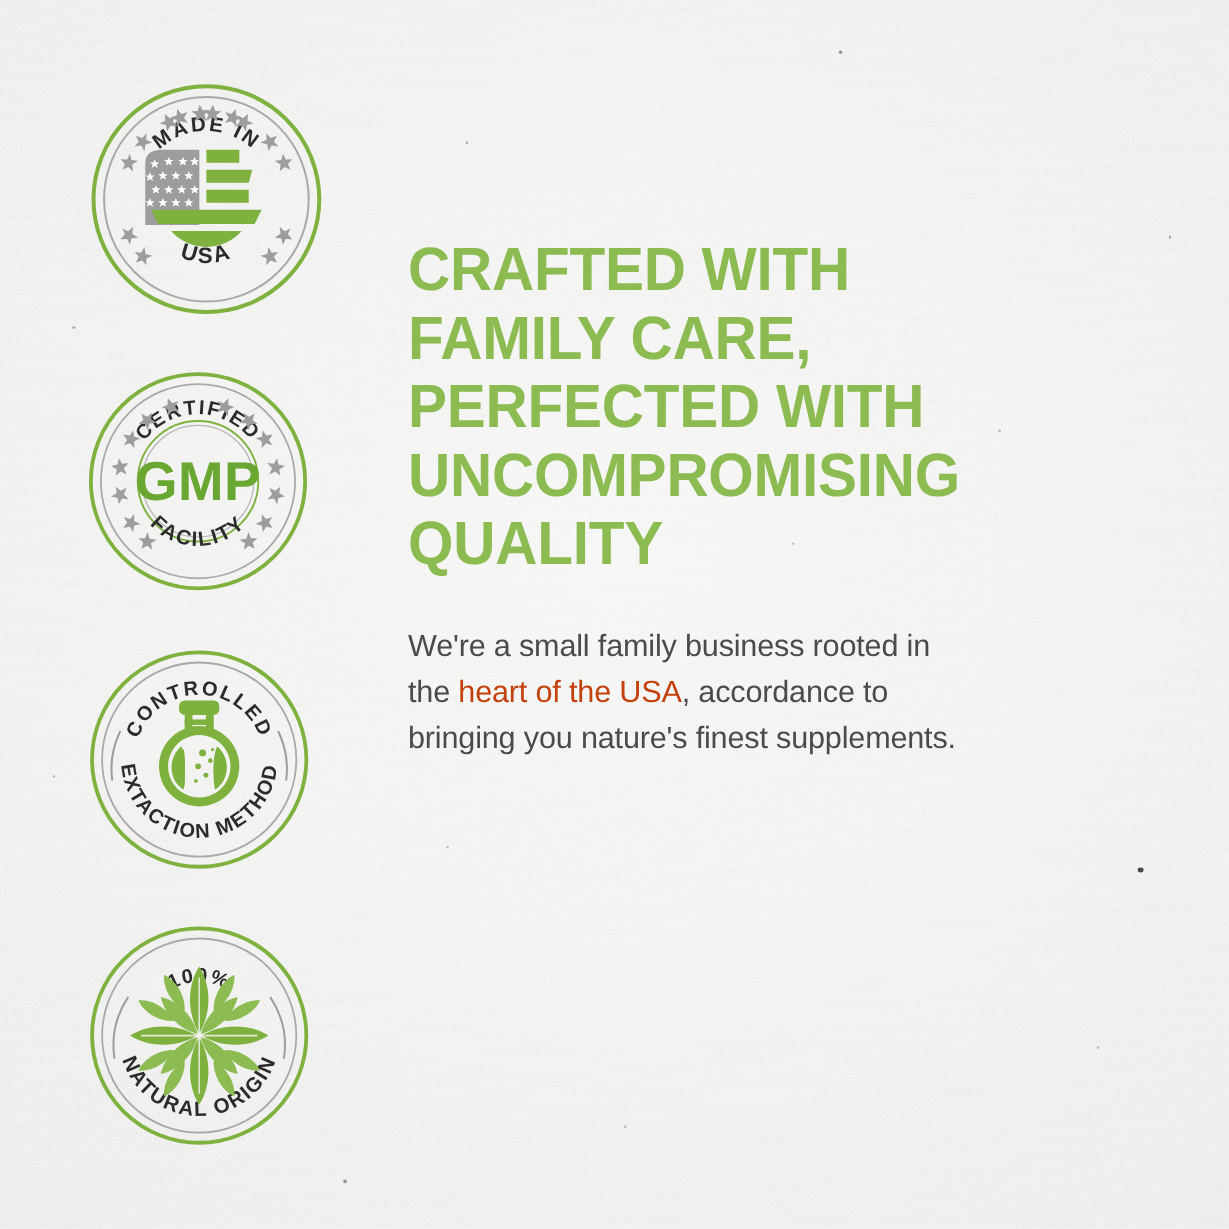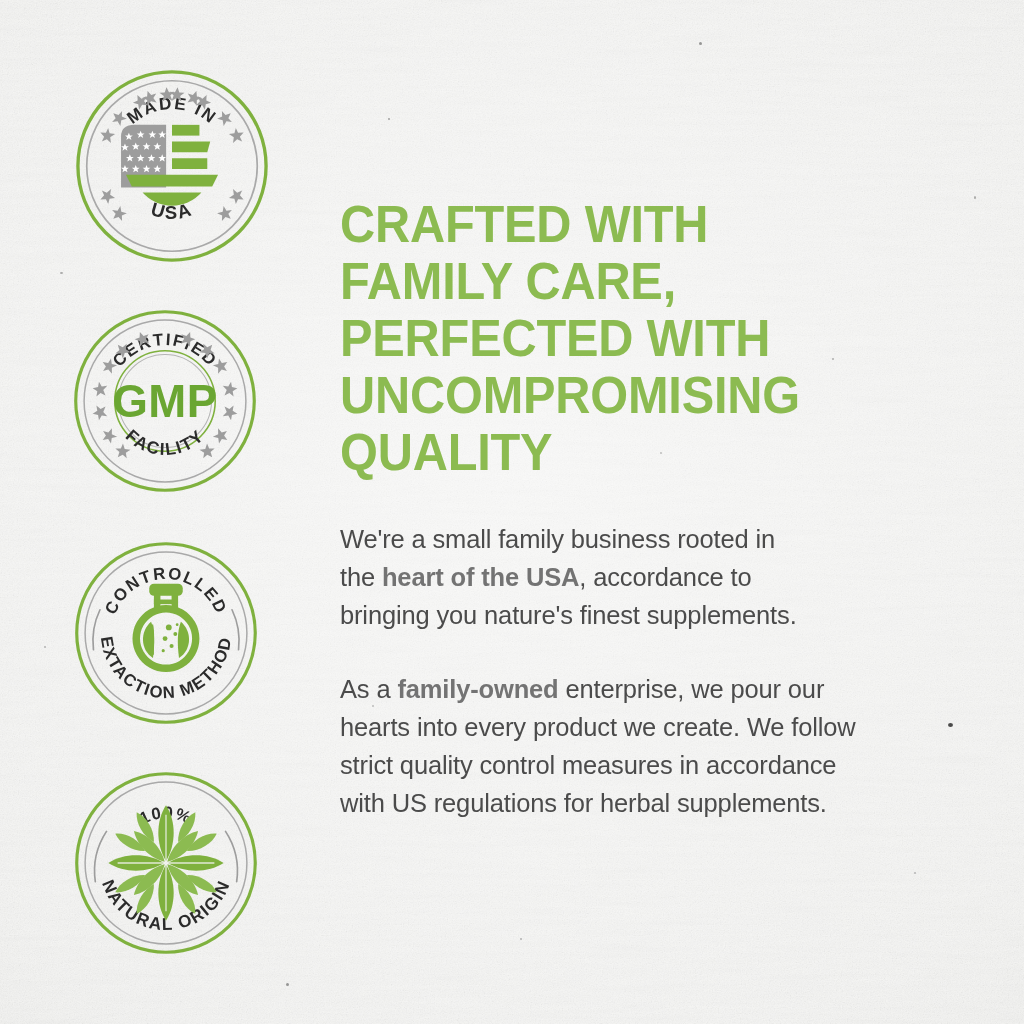--- a/index.html
+++ b/index.html
@@ -96,22 +96,22 @@
     font-size: 25.5px;
     line-height: 38px;
     font-weight: 400;
     letter-spacing: -0.15px;
     max-width: 530px;
   }
   #paragraph-1 { max-width: 472px; margin-bottom: 36px; }
   #paragraph-2 { max-width: 530px; }
 
   .accent-bold {
-    color: #737373;
-    font-weight: 700;
+    color: #c2410c;
+    font-weight: 400;
   }
 
   
   .speck { position: absolute; background: #3c3c3c; border-radius: 50%; }
 </style>
 </head>
 <body>
 
 <div id="canvas">
 
@@ -510,19 +510,16 @@
     </div>
 
     <div id="content-column">
 
       <h1 id="headline">Crafted with family care, perfected with uncompromising quality</h1>
 
       <p class="body-paragraph" id="paragraph-1">
         <span>We're a small family business rooted in the </span><span class="accent-bold">heart of the USA</span><span>, accordance to bringing you nature's finest supplements.</span>
       </p>
 
-      <p class="body-paragraph" id="paragraph-2">
-        <span>As a </span><span class="accent-bold">family-owned</span><span> enterprise, we pour our hearts into every product we create. We follow strict quality control measures in accordance with US regulations for herbal supplements.</span>
-      </p>
 
     </div>
   </div>
 </div>
 
 </body></html>

